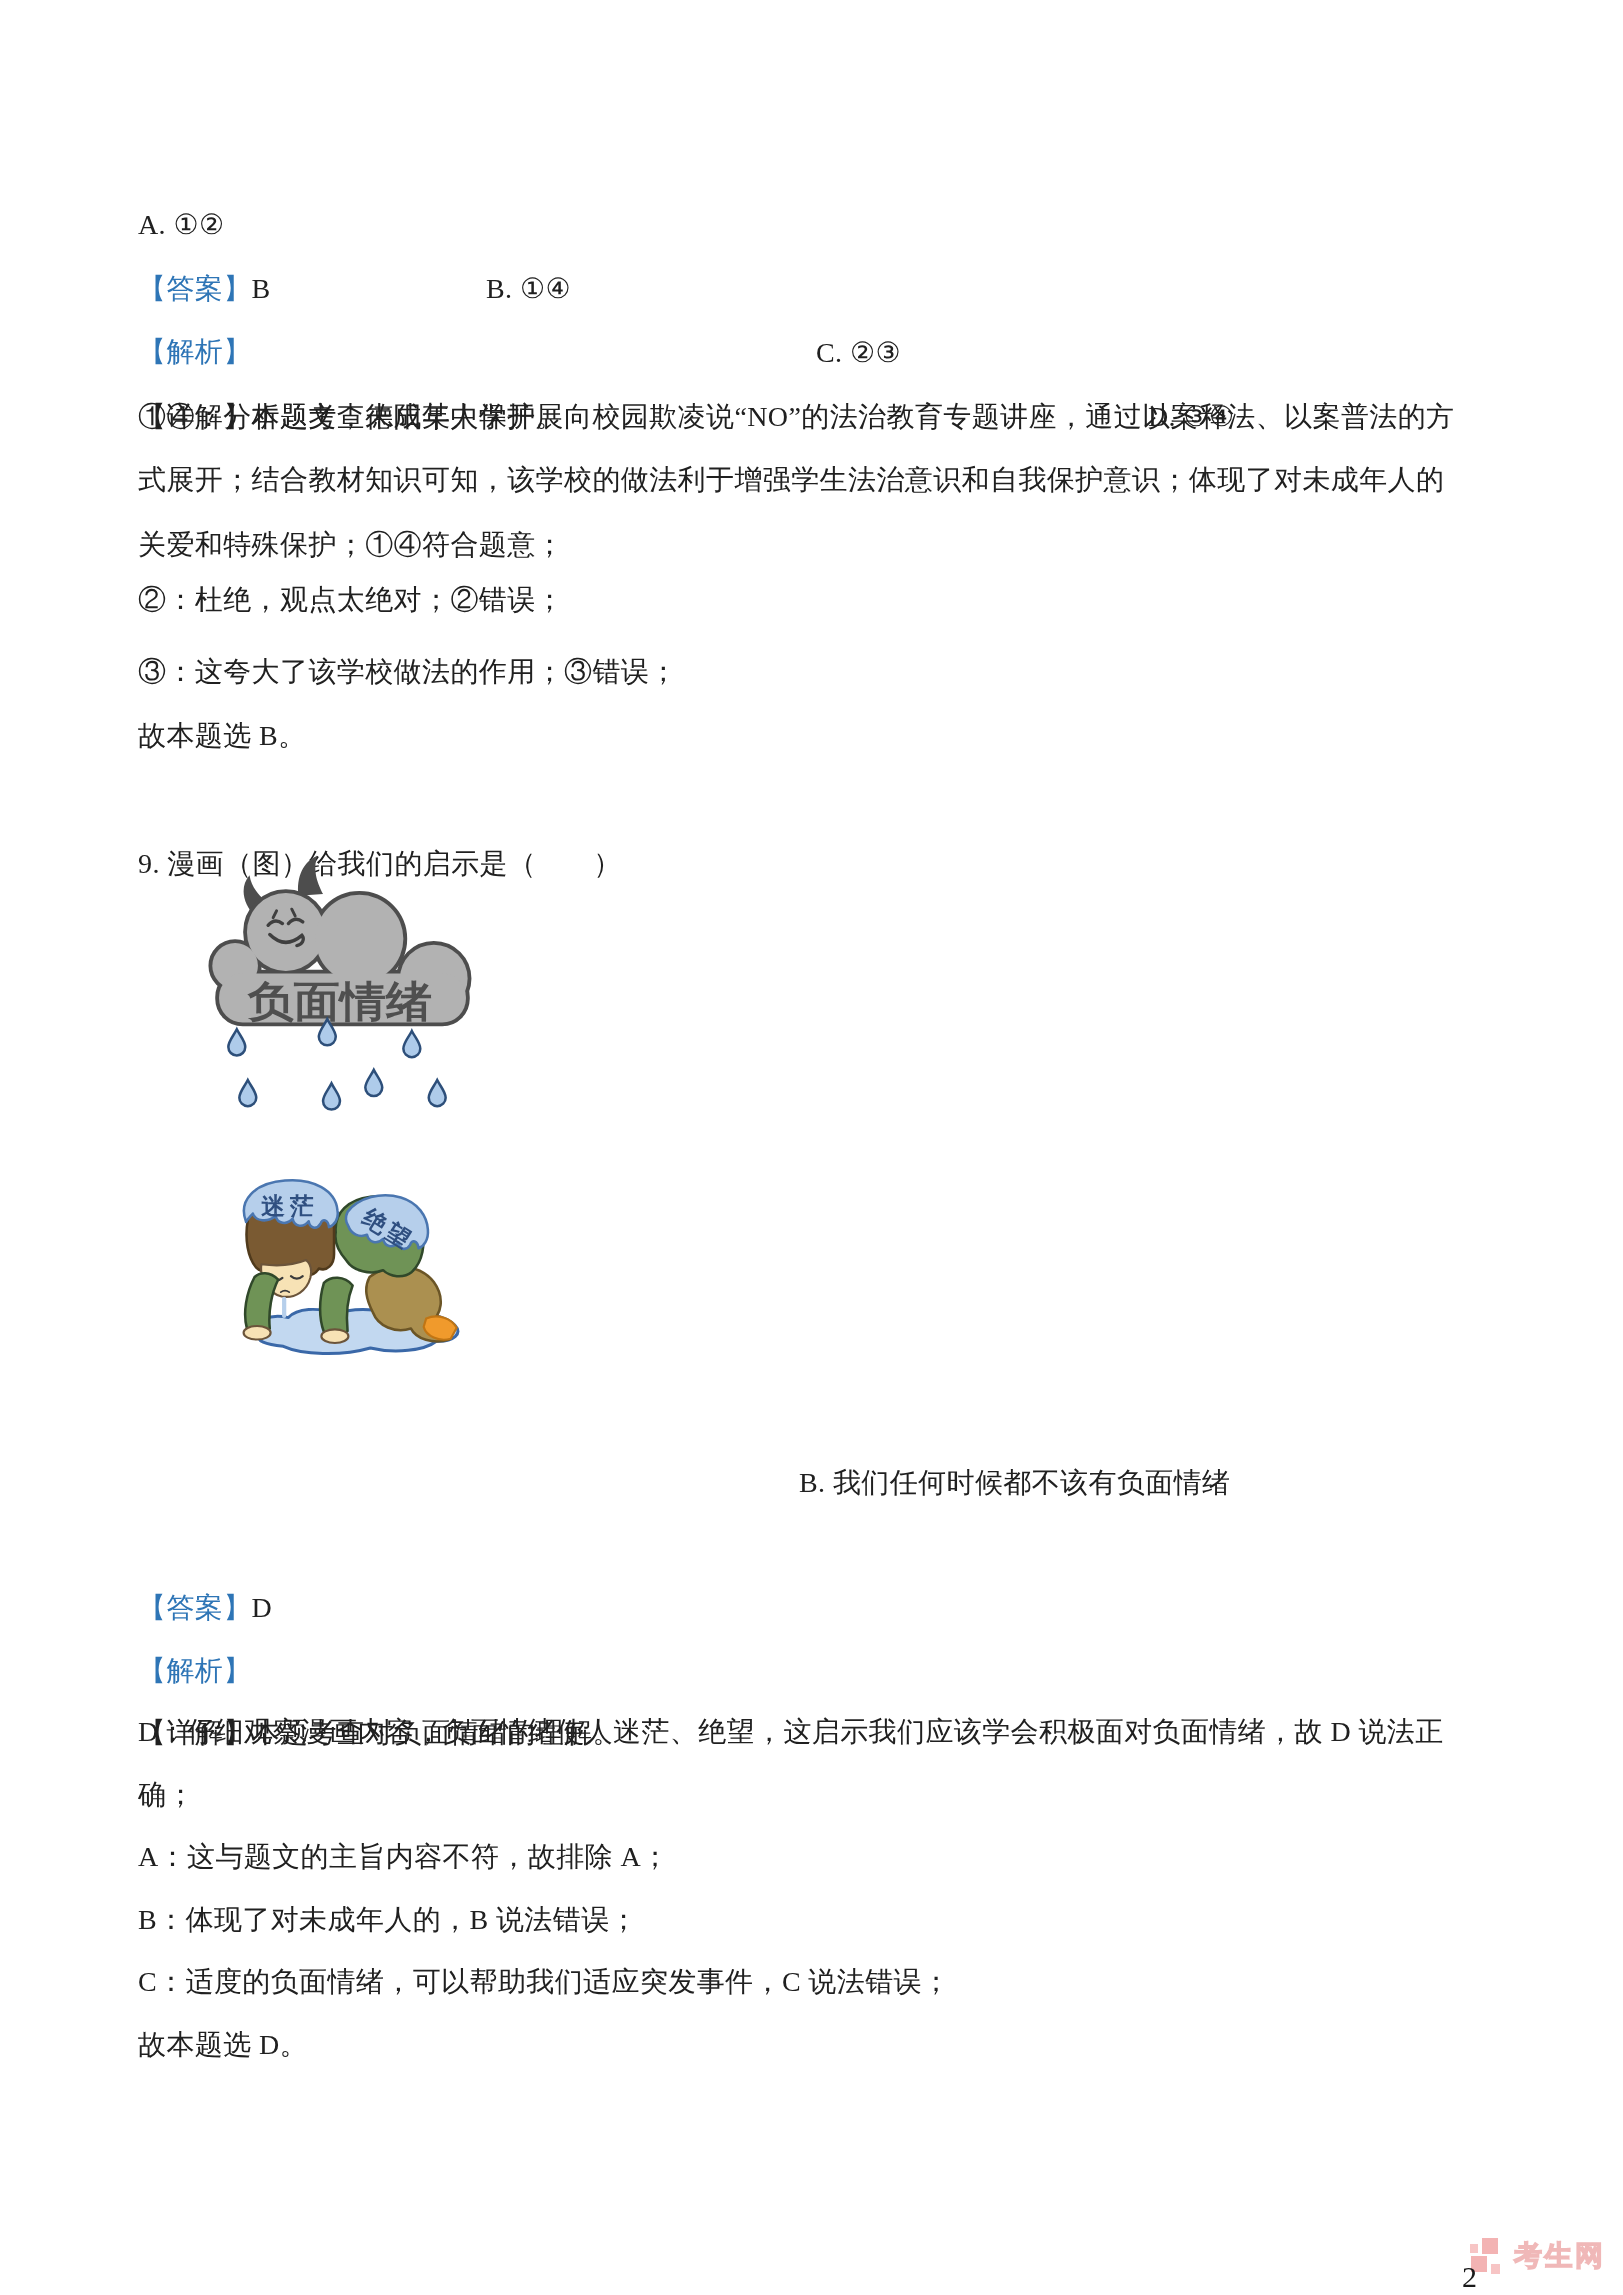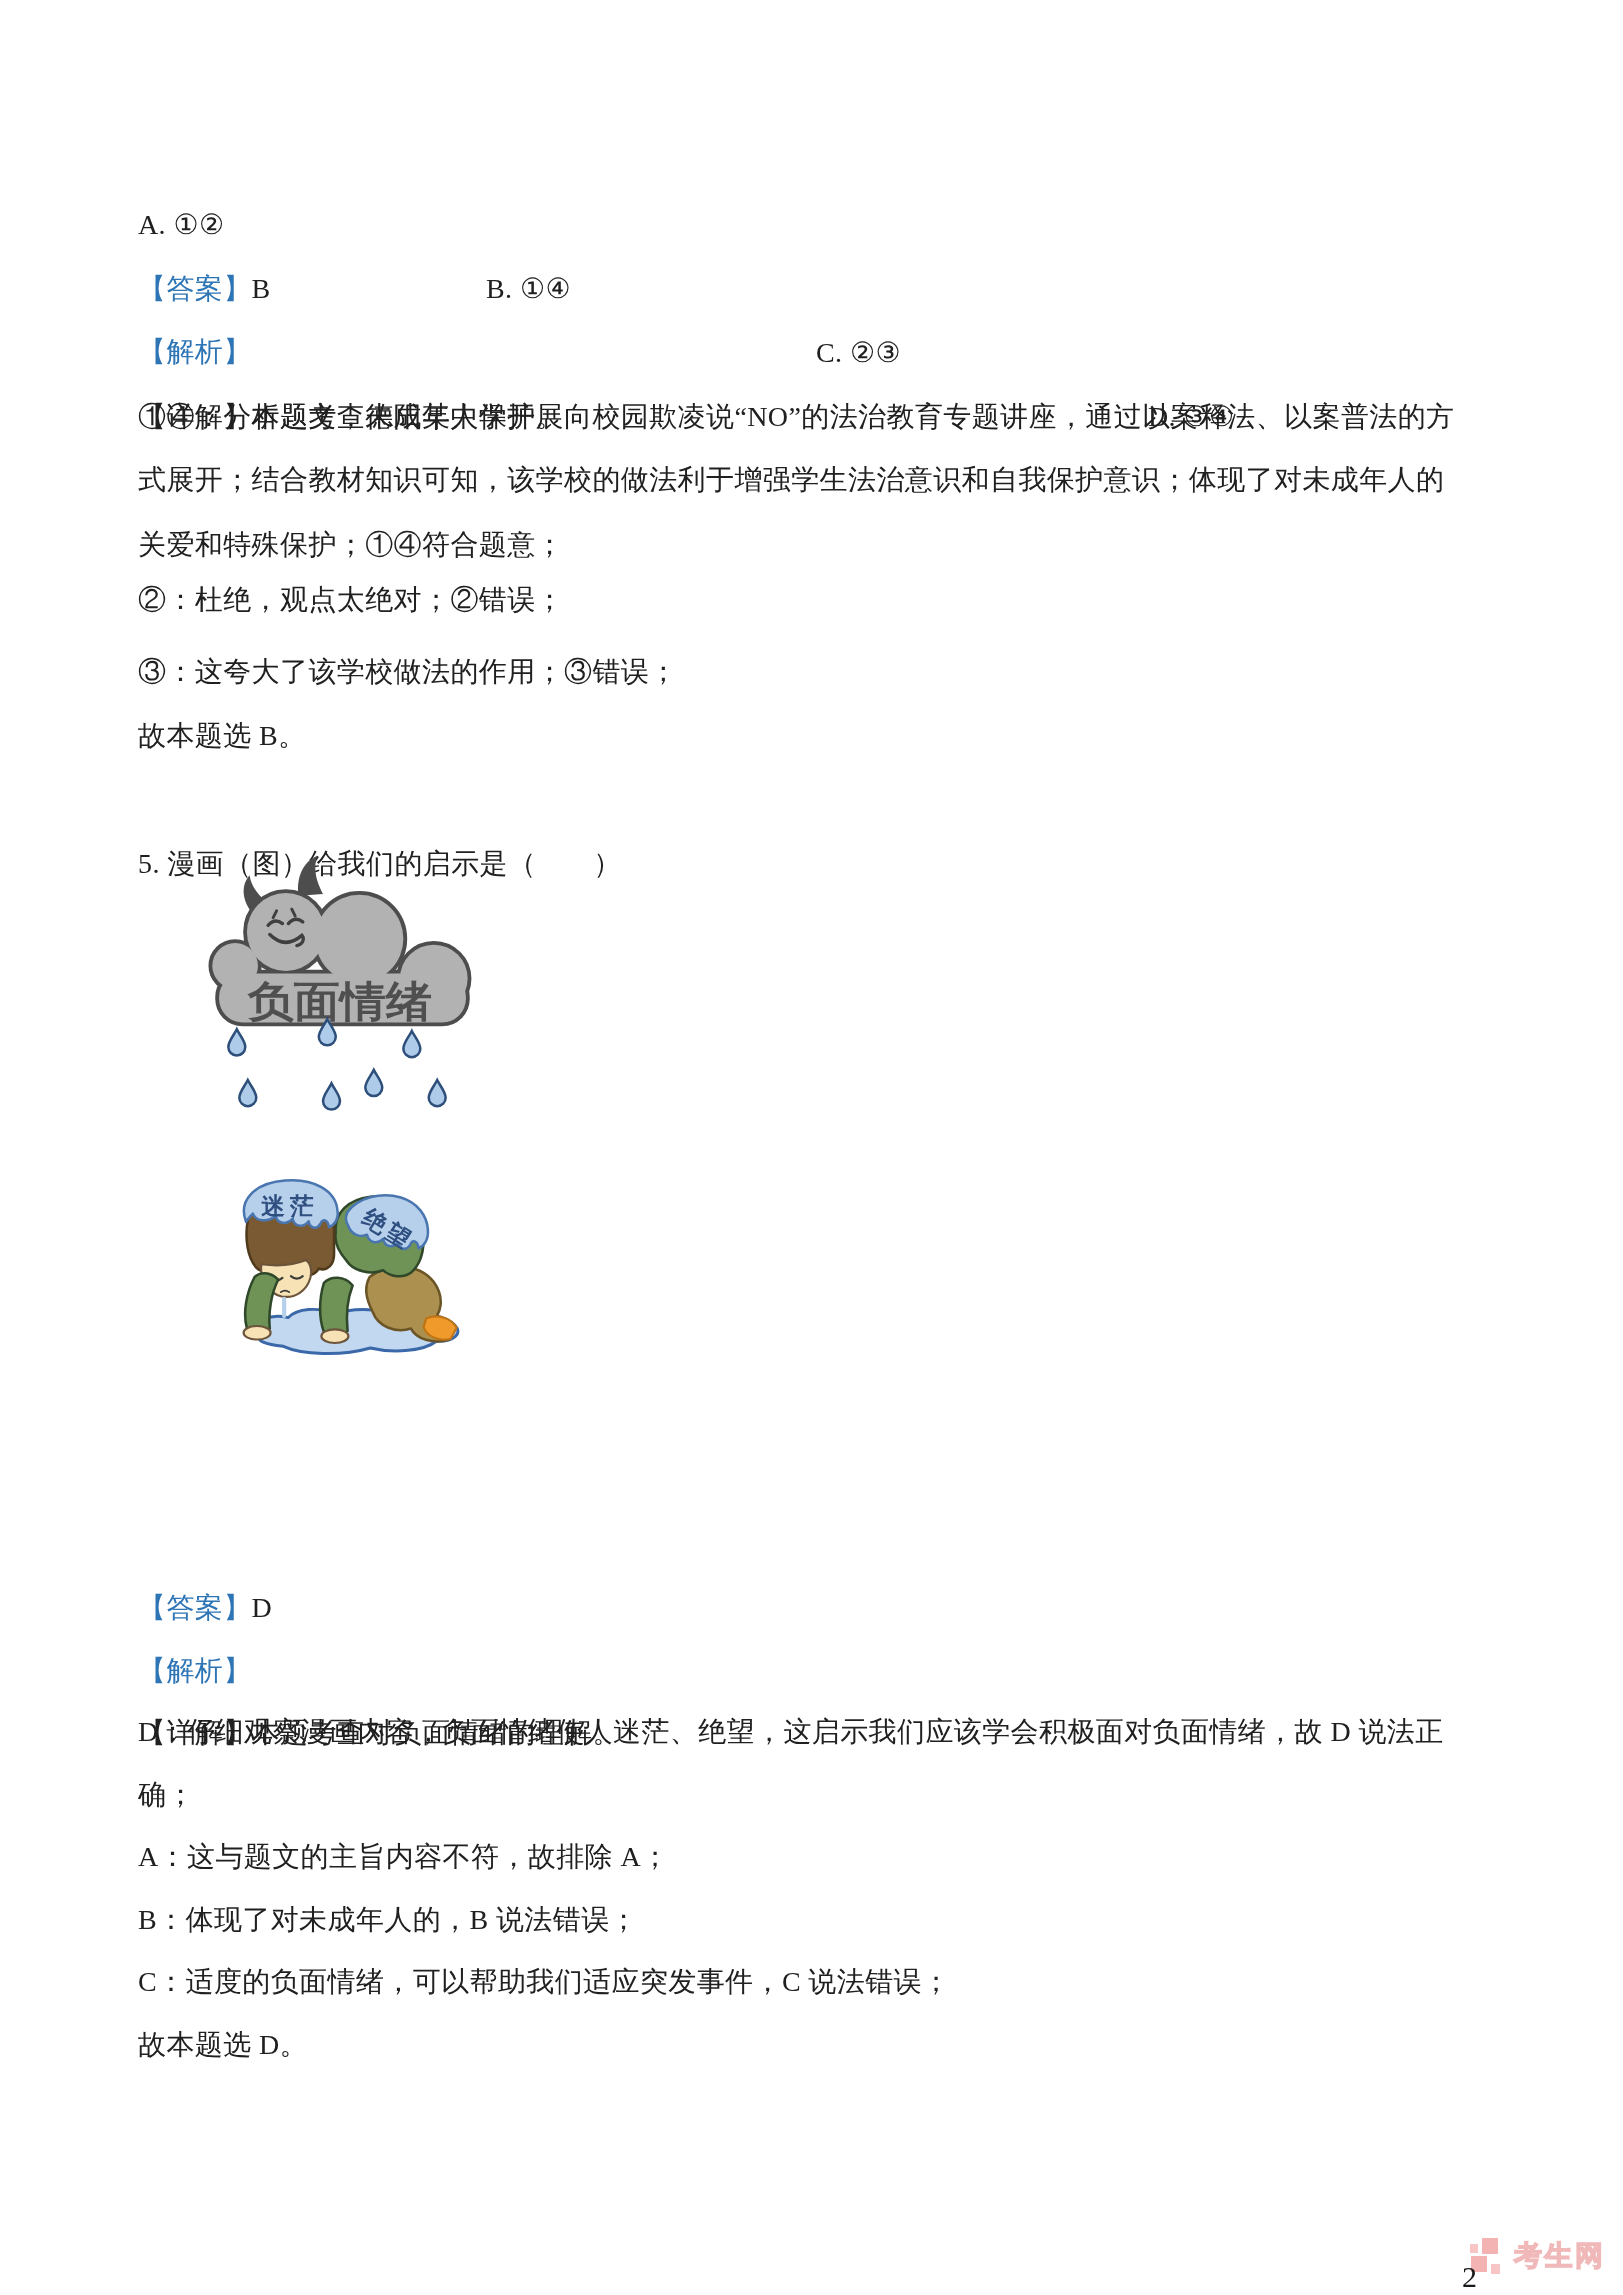--- a/index.html
+++ b/index.html
@@ -62,21 +62,21 @@
 </div>
 
 <div class="tline" style="top:385px"><span class="ind">①④：分析题文，德阳某中学开展向校园欺凌说“NO”的法治教育专题讲座，通过以案释法、以案普法的方</span></div>
 <div class="tline" style="top:448px"><span class="ind">式展开；结合教材知识可知，该学校的做法利于增强学生法治意识和自我保护意识；体现了对未成年人的</span></div>
 <div class="tline" style="top:513px"><span class="ind">关爱和特殊保护；①④符合题意；</span></div>
 <div class="tline" style="top:568px"><span class="ind">②：杜绝，观点太绝对；②错误；</span></div>
 <div class="tline" style="top:640px"><span class="ind">③：这夸大了该学校做法的作用；③错误；</span></div>
 <div class="tline" style="top:704px"><span class="ind">故本题选 B。</span></div>
 
 <div class="tline" style="top:768px">
-  <span class="ind">5. 漫画（图）给我们的启示是（　　）</span>
+  <span class="ind">9. 漫画（图）给我们的启示是（　　）</span>
 </div>
 
 <svg class="cartoon" viewBox="0 0 320 615">
 
   <g>
     <path d="M58,80 C42,64 38,44 50,30 C53,48 66,58 76,66 Z" fill="#4d4d4d"></path>
     <path d="M108,54 C105,32 114,13 130,7 C124,26 132,42 137,52 Z" fill="#4d4d4d"></path>
   </g>
 
   <g>
@@ -133,20 +133,21 @@
     <path d="M46,440 C36,414 56,394 92,391 C126,388 152,403 154,426 C156,437 150,444 144,446 C143,437 136,435 134,442 C129,450 121,447 120,439 C113,448 103,445 101,436 C94,444 83,442 81,433 C71,441 57,439 54,430 C48,436 46,440 46,440 Z" fill="#b6cfeb" stroke="#4a76b0" stroke-width="3"></path>
     <text x="98" y="430" text-anchor="middle" font-size="28" font-weight="bold" fill="#2f4f80" letter-spacing="6">迷茫</text>
     <path d="M56,505 C46,524 42,548 47,566 C56,572 68,571 74,566 C72,546 76,524 84,508 C74,498 62,499 56,505 Z" fill="#6f9356" stroke="#30482a" stroke-width="3"></path>
     <ellipse cx="59" cy="571" rx="16" ry="8" fill="#f7e2b5" stroke="#6b543a" stroke-width="2.5"></ellipse>
     <path d="M138,512 C132,532 132,554 138,570 C148,576 160,574 166,569 C164,549 166,530 172,515 C162,503 146,504 138,512 Z" fill="#6f9356" stroke="#30482a" stroke-width="3"></path>
     <ellipse cx="151" cy="575" rx="16" ry="8" fill="#f7e2b5" stroke="#6b543a" stroke-width="2.5"></ellipse>
   </g>
 </svg>
 
 <div class="tline" style="top:1387px">
+  <span class="opt" style="left:799px">B. 我们任何时候都不该有负面情绪</span>
 </div>
 <div class="tline" style="top:1450px">
 </div>
 
 <div class="tline" style="top:1512px">
   <span class="ind"><span class="marker">【答案】</span><span>D</span></span>
 </div>
 
 <div class="tline" style="top:1575px">
   <span class="ind"><span class="marker">【解析】</span></span>

